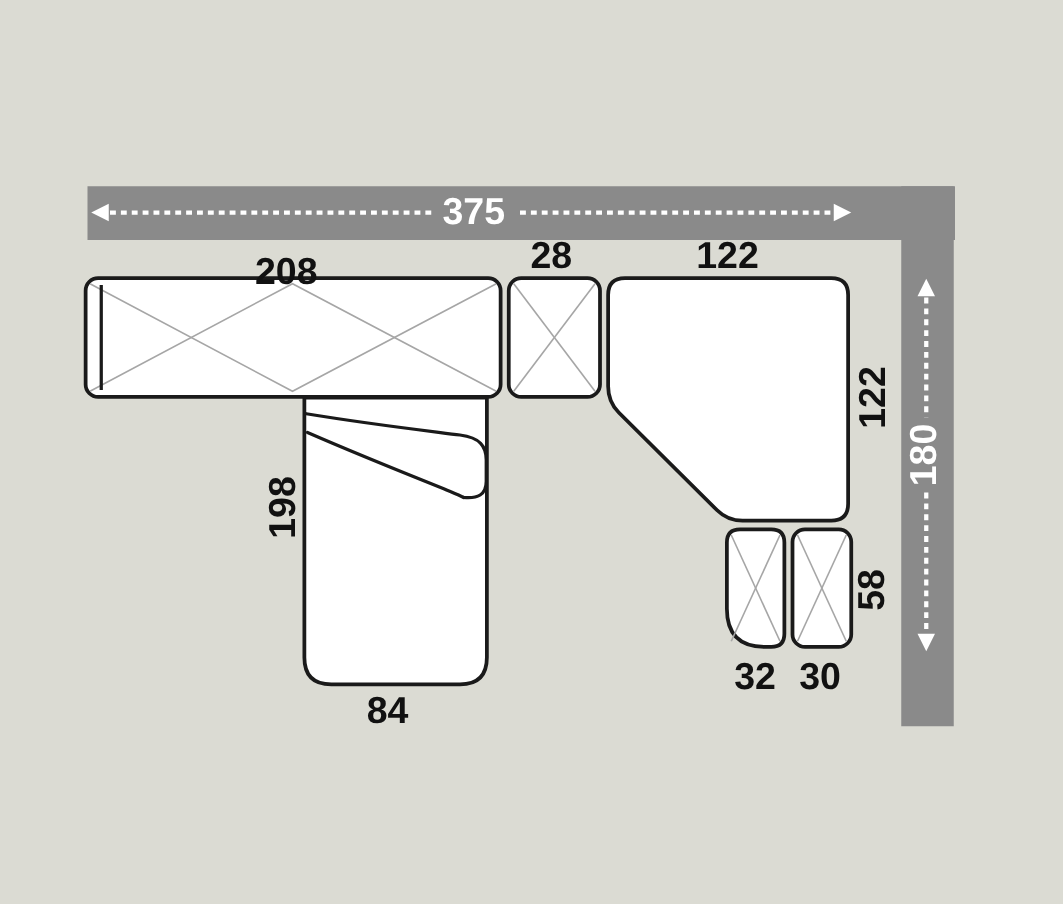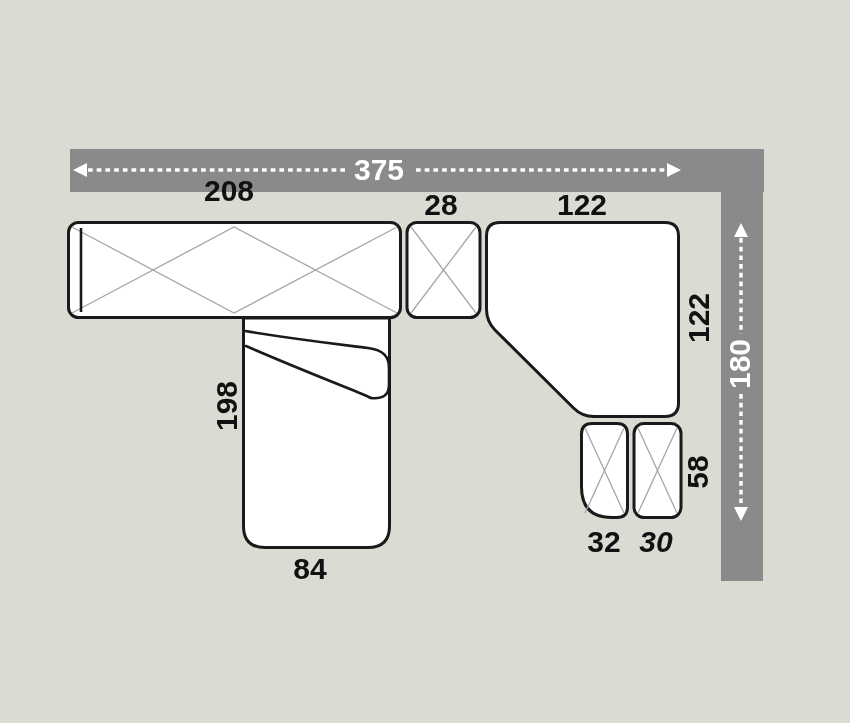--- a/index.html
+++ b/index.html
@@ -69,24 +69,24 @@
     <path class="piece" d="M 592,423.5 L 617,423.5 Q 627.5,423.5 627.5,434 L 627.5,507 Q 627.5,517.5 617,517.5 L 612,517.5 Q 581.5,517.5 581.5,487 L 581.5,434 Q 581.5,423.5 592,423.5 Z"></path>
     <line class="cross" x1="585" y1="428" x2="624" y2="513"></line>
     <line class="cross" x1="585" y1="513" x2="624" y2="428"></line>
 
     <rect class="piece" x="634" y="423.5" width="47" height="94" rx="10"></rect>
     <line class="cross" x1="638" y1="428" x2="677" y2="513"></line>
     <line class="cross" x1="638" y1="513" x2="677" y2="428"></line>
   </svg>
 
   <div class="dim-label light" style="left:379px; top:170px;">375</div>
-  <div class="dim-label" style="left:229px; top:191px;text-align:right;">208</div>
+  <div class="dim-label" style="left:229px; top:218px;text-align:right;">208</div>
   <div class="dim-label" style="left:441px; top:205px;">28</div>
   <div class="dim-label" style="left:582px; top:205px;">122</div>
   <div class="dim-label rot" style="left:699px; top:318px;">122</div>
   <div class="dim-label rot light" style="left:740px; top:364px;">180</div>
   <div class="dim-label rot" style="left:227px; top:406px;">198</div>
   <div class="dim-label" style="left:310px; top:569px;">84</div>
   <div class="dim-label" style="left:604px; top:542px;">32</div>
-  <div class="dim-label" style="left:656px; top:542px;font-style:italic;">30</div>
+  <div class="dim-label" style="left:656px; top:542px;">30</div>
   <div class="dim-label rot" style="left:698px; top:472px;">58</div>
 
 </div>
 
 </body></html>

